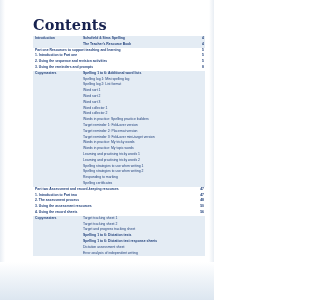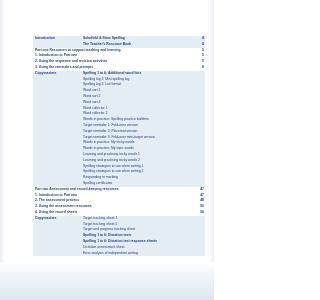--- a/index.html
+++ b/index.html
@@ -95,20 +95,21 @@
   }
 </style>
 </head>
 <body>
 
 <div class="page">
 
   <div class="page-edge-left"></div>
   <div class="page-edge-right"></div>
 
+  <div class="title">Contents</div>
 
   <div class="toc" id="toc">
       <div class="row band">
         <div class="c-left">Introduction</div>
         <div class="c-mid b">Schofield &amp; Sims Spelling</div>
         <div class="c-right">4</div>
       </div>
       <div class="row band">
         <div class="c-left"></div>
         <div class="c-mid b">The Teacher's Resource Book</div>

